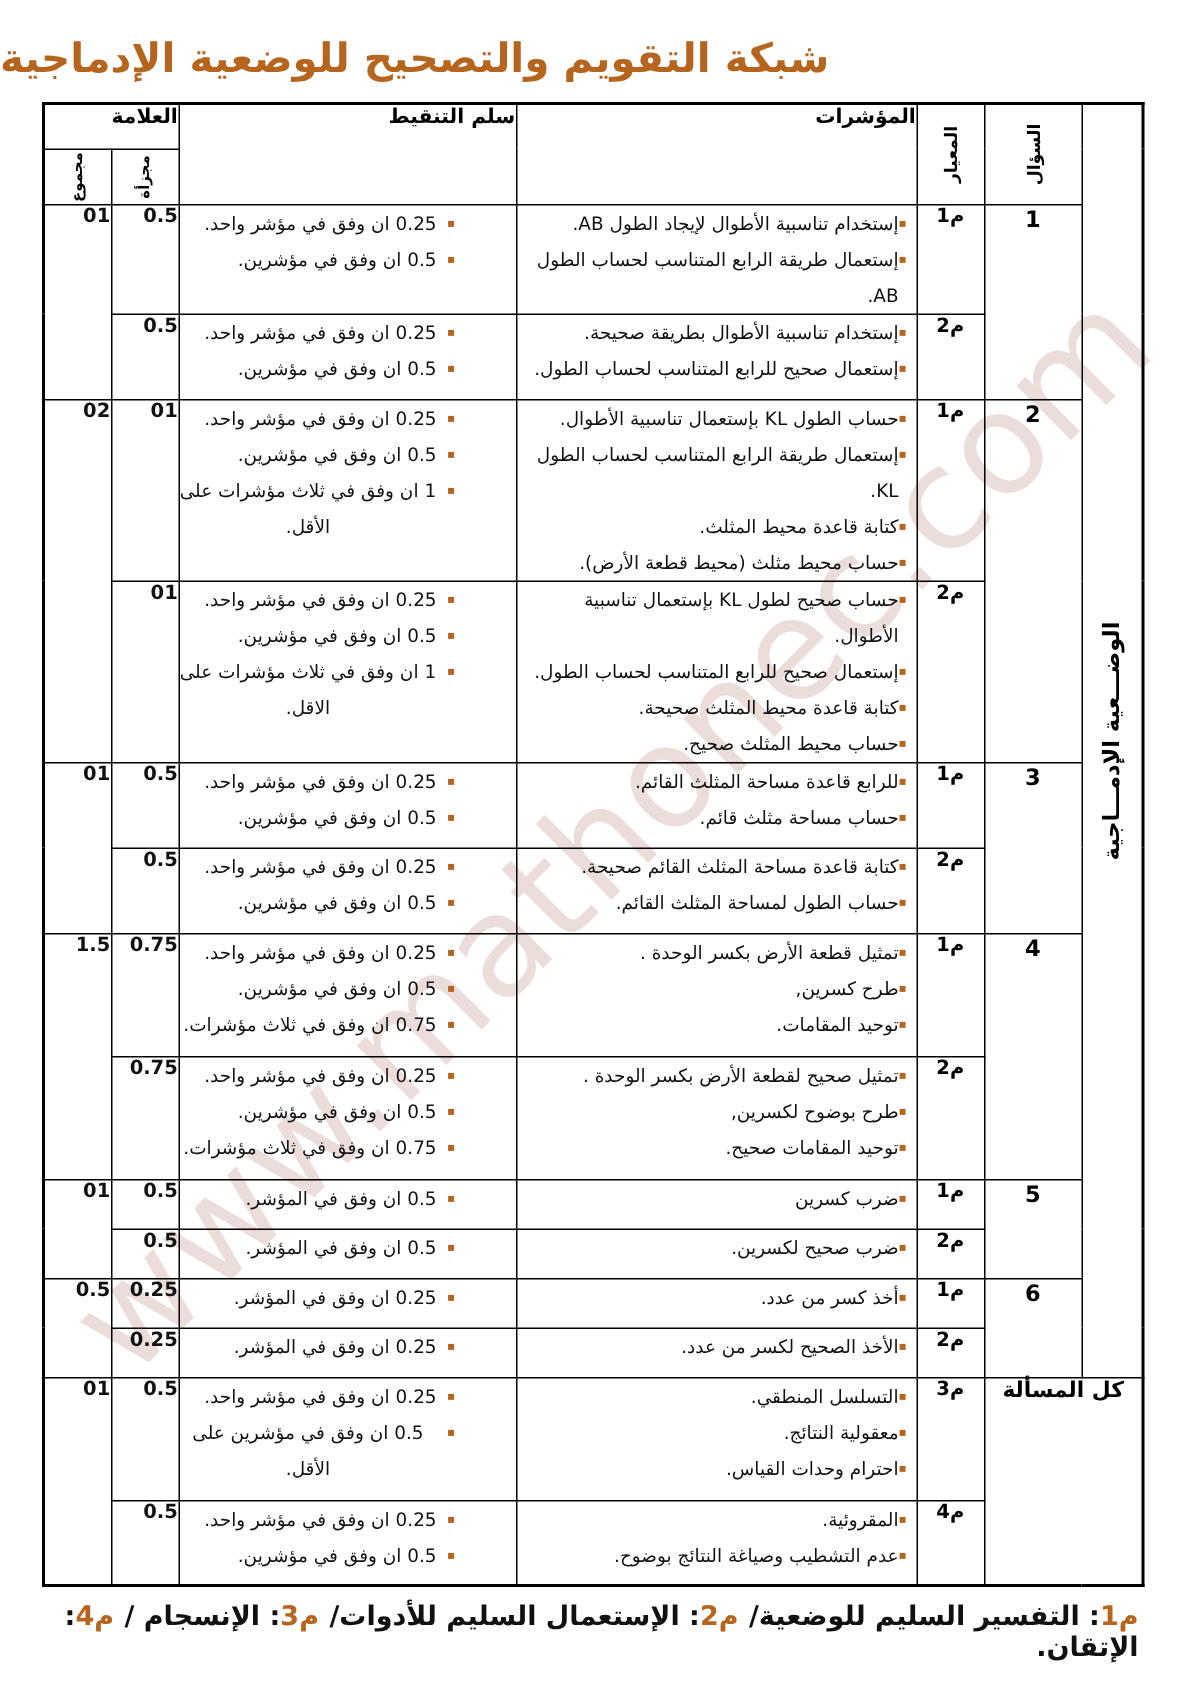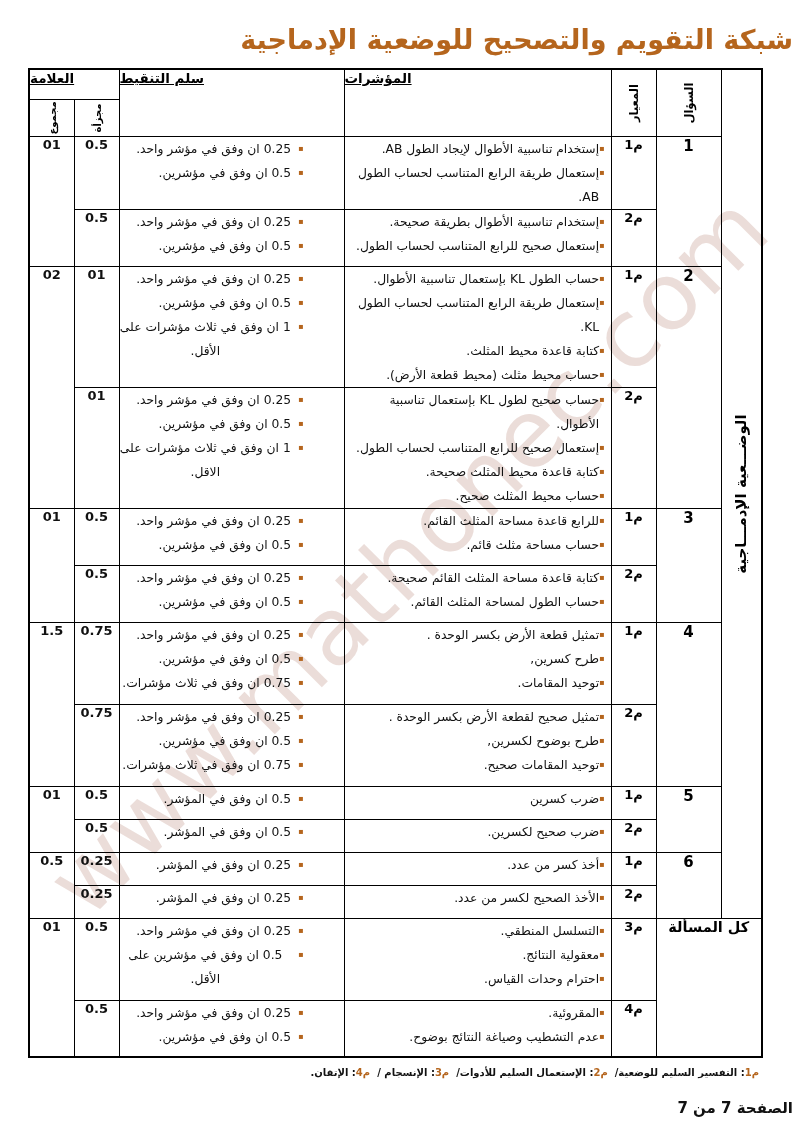--- a/index.html
+++ b/index.html
@@ -7,55 +7,55 @@
   .page{position:relative;width:793px;height:1122px;direction:rtl;}
   
   .watermark{
     position:absolute;left:408px;top:555px;z-index:0;
     transform:translate(-50%,-50%) rotate(-45deg);
     font-size:94px;color:rgba(202,165,156,0.38);
     white-space:nowrap;direction:ltr;letter-spacing:1px;
   }
   
   .title{
-    margin:0;padding-top:24px;text-align:right;
+    margin:0;padding-top:24px;text-align:left;
     color:var(--accent,#b5651d);font-size:27px;font-weight:bold;z-index:1;position:relative;
   }
   
   table.grid{
     position:relative;z-index:1;border-collapse:collapse;table-layout:fixed;
     width:733px;margin:13px 30px 0 30px;background:transparent;
     border:2px solid #000;
   }
   table.grid td{border:1.5px solid #000;padding:0;vertical-align:top;background:transparent;}
   tr.hd1{height:30px;} tr.hd2{height:37px;}
   tr.h-1{height:33px;} tr.h-2{height:57px;} tr.h-3{height:82px;} tr.h-4{height:101px;}
-  .hcell{text-align:left;vertical-align:middle;font-weight:bold;font-size:13.5px;text-decoration:underline;}
+  .hcell{text-align:right;vertical-align:middle;font-weight:bold;font-size:13.5px;}
   .vhead{position:relative;}
   .vtext{position:absolute;left:50%;top:50%;transform:translate(-50%,-50%) rotate(-90deg);
          white-space:nowrap;display:block;}
   .vh-mid{font-size:11.5px;font-weight:bold;}
   .vh-sub{font-size:10px;font-weight:bold;}
   .situ-cell{position:relative;}
   .situ-text{font-size:15px;font-weight:bold;}
   .q-cell{text-align:center;vertical-align:middle;font-size:15px;font-weight:bold;}
   .q-merged{vertical-align:top;padding-top:16px;font-size:14.5px;}
   .crit-cell{text-align:center;vertical-align:top;padding-top:9px;font-size:13px;font-weight:600;}
   .ind-cell,.sc-cell{padding-top:4px;padding-bottom:2px;}
   .line{display:flex;align-items:flex-start;line-height:24px;font-size:12.3px;color:#111;}
   .ind-cell .line{padding:0 6px 0 4px;}
   .ind-cell .ltext{flex:1;}
   .sc-cell .line{padding-right:40px;}
   .sc-cell .ltext{margin-right:7px;text-align:center;}
   .bullet{color:var(--accent,#b5651d);font-size:8px;line-height:24px;flex:0 0 auto;}
-  .mark-cell{direction:ltr;text-align:center;vertical-align:top;
+  .mark-cell{direction:ltr;text-align:right;vertical-align:top;
              padding:3px 6px 0 0;font-size:13px;font-weight:600;color:#111;}
   
   .legend{position:relative;z-index:1;margin:9px 34px 0 0;text-align:right;
-          font-size:10px;font-weight:bold;color:#111;}
+          font-size:18px;font-weight:bold;color:#111;}
   .legend-item{margin-left:7px;}
   .legend-key{color:var(--accent,#b5651d);}
   .page-num{position:relative;z-index:1;text-align:right;margin-top:21px;
             font-size:15px;font-weight:bold;color:#111;}
   .site{position:relative;z-index:1;text-align:center;margin-top:3px;
         font-size:26px;color:var(--link-red,#e8251d);direction:ltr;}
 </style>
 </head>
 <body>
 

